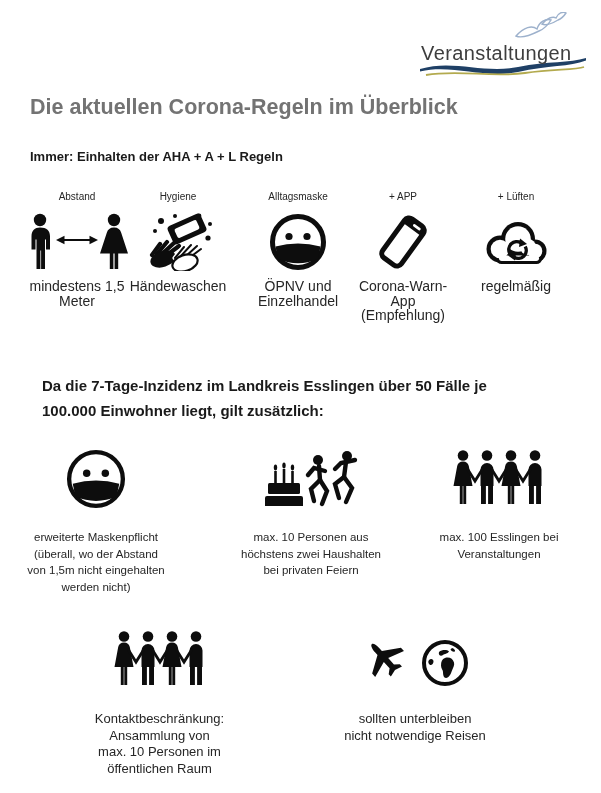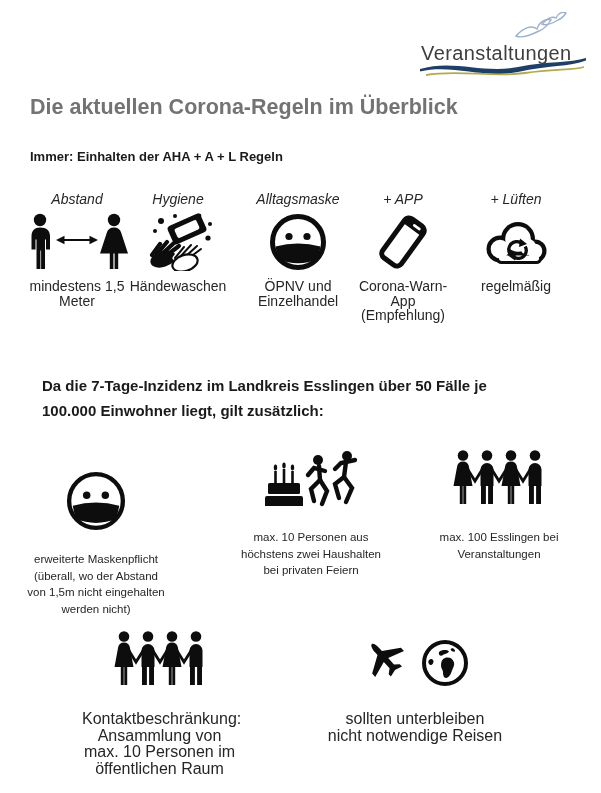--- a/index.html
+++ b/index.html
@@ -8,28 +8,28 @@
     font-family:"Liberation Sans","DejaVu Sans",sans-serif;color:#1c1c1c;
     -webkit-font-smoothing:antialiased;
   }
   .logo{position:absolute;left:418px;top:12px;width:172px;height:70px;}
   .logo-birds{position:absolute;left:0;top:0;width:172px;height:70px;}
   .logo-word{position:absolute;left:3px;top:30px;width:166px;font-size:20px;color:#3e3e3e;letter-spacing:.4px;}
   .page-title{position:absolute;left:30px;top:95px;font-size:21.5px;font-weight:bold;color:#737373;}
   .page-subtitle{position:absolute;left:30px;top:149px;font-size:13px;font-weight:bold;color:#1a1a1a;}
   .inc-heading{position:absolute;left:30px;top:374px;font-size:15px;font-weight:bold;line-height:24.5px;color:#1a1a1a;margin-left:12px;}
   .card{position:absolute;text-align:center;}
-  .card .rule-label{font-size:14px;color:#262626;height:16px;font-style:italic;}
+  .card .rule-label{font-size:10px;color:#262626;height:16px;}
   .card .icon-box{display:flex;align-items:center;justify-content:center;}
   .r1 .icon-box{height:62px;margin-top:4px;}
   .r1 .rule-caption{margin-top:6px;font-size:14px;line-height:14.5px;color:#262626;}
   .r2 .icon-box{height:66px;}
   .r2 .rule-caption{margin-top:17px;font-size:11.5px;line-height:16.5px;color:#262626;}
   .r3 .icon-box{height:64px;}
-  .r3 .rule-caption{margin-top:19px;font-size:16px;line-height:16.5px;color:#262626;}
+  .r3 .rule-caption{margin-top:19px;font-size:13px;line-height:16.5px;color:#262626;}
   svg{display:block;}
   .icon-box svg{margin:0 auto;}
 </style>
 </head>
 <body>
 
 <div class="logo">
   <svg class="logo-birds" width="172" height="70" viewBox="0 0 172 70">
     <g fill="none" stroke="#9db1cc" stroke-width="1.4">
       <path d="M98,24 C106,15 114,13 119,17 C121,10 128,6 133,8 C130,13 126,17 121,19 C113,23 104,27 98,24 Z"></path>
@@ -166,21 +166,21 @@
   <div class="rule-caption">
     <div>regelmäßig</div>
   </div>
 </div>
 
 <div class="inc-heading">
   <div>Da die 7-Tage-Inzidenz im Landkreis Esslingen über 50 Fälle je</div>
   <div>100.000 Einwohner liegt, gilt zusätzlich:</div>
 </div>
 
-<div class="card r2" style="left:16px;top:468px;width:160px">
+<div class="card r2" style="left:16px;top:446px;width:160px">
   <div class="icon-box">
     <svg width="62" height="62" viewBox="0 0 60 60">
       <circle cx="30" cy="30" r="26" fill="#ffffff" stroke="#0d0d0d" stroke-width="4.2"></circle>
       <circle cx="21" cy="24.5" r="3.6" fill="#0d0d0d"></circle>
         <circle cx="39" cy="24.5" r="3.6" fill="#0d0d0d"></circle>
       <path d="M7.5,34.5 Q30,28.5 52.5,34.5 L50,47 Q30,55.5 10,47 Z" fill="#0d0d0d"></path>
     </svg>
   </div>
   <div class="rule-caption">
     <div>erweiterte Maskenpflicht</div>

